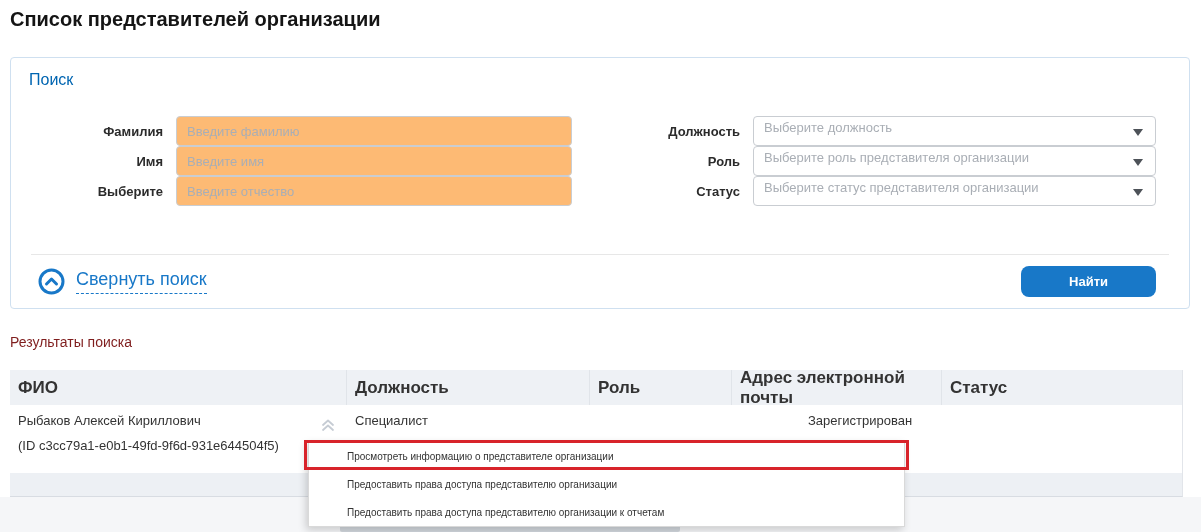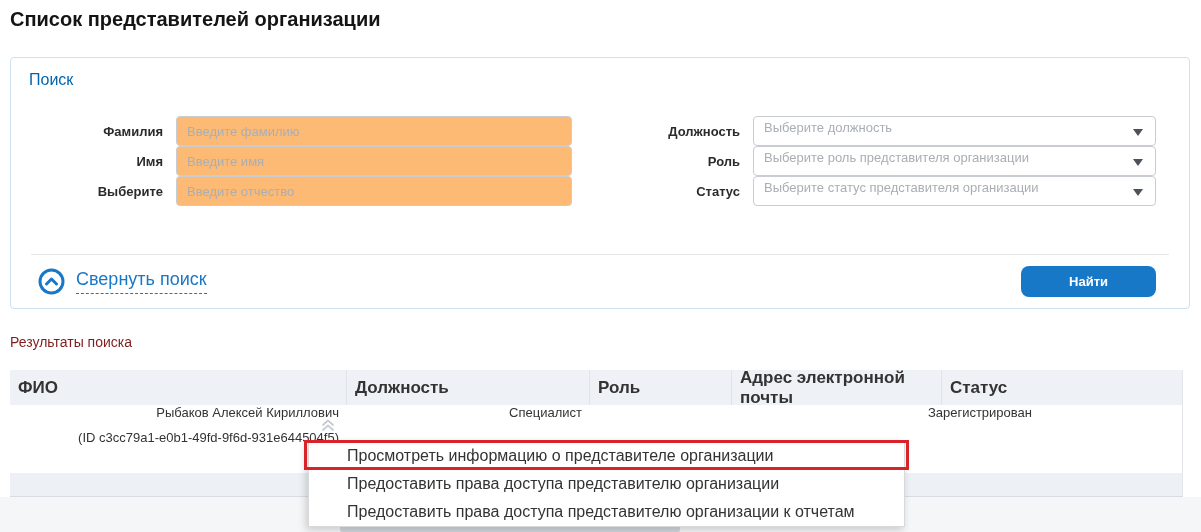--- a/index.html
+++ b/index.html
@@ -96,21 +96,21 @@
   .t-header .t-cell {
     display: flex; align-items: center;
     font-size: 17px; font-weight: 700; color: #333;
     border-right: 1px solid #e0e4e9;
   }
   .t-header .t-cell:last-child { border-right: none; }
   .t-cell { padding: 0 8px; flex: none; }
   .c0 { width: 337px; } .c1 { width: 243px; } .c2 { width: 142px; }
   .c3 { width: 210px; } .c4 { width: 240px; }
   .t-row { display: flex; background: #fff; height: 68px; }
-  .t-row .t-cell { padding-top: 0; font-size: 13px; color: #333; text-align: right; }
+  .t-row .t-cell { padding-top: 8px; font-size: 13px; color: #333; }
   .fio-cell { position: relative; }
   .fio-name { margin-bottom: 10px; }
   .fio-id { color: #333; }
   .row-collapse {
     position: absolute; right: 11px; top: 12px;
     width: 16px; height: 16px; cursor: pointer;
   }
   .t-row2 { height: 23px; background: #edf0f4; }
 
   .below-table {
@@ -127,21 +127,21 @@
   .context-menu {
     position: absolute; left: 308px; top: 441px;
     width: 597px;
     background: #fff;
     border: 1px solid #d9d9d9;
     box-shadow: -2px 3px 8px rgba(0,0,0,0.18);
     z-index: 20;
   }
   .menu-item {
     height: 28px; display: flex; align-items: center;
-    padding-left: 38px; font-size: 16px; color: #333;
+    padding-left: 38px; font-size: 10px; color: #333;
     cursor: pointer; white-space: nowrap;
   }
   .highlight-box {
     position: absolute; left: 304px; top: 440px;
     width: 605px; height: 30px;
     border: 3px solid #d8232a;
     z-index: 30; pointer-events: none;
   }
 </style>
 </head>

